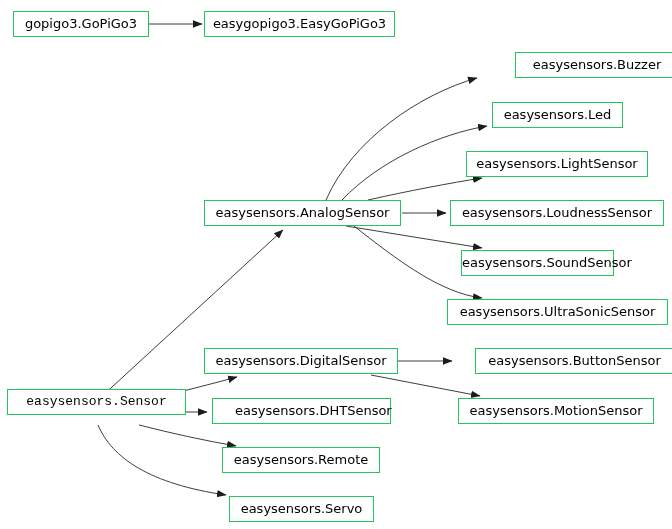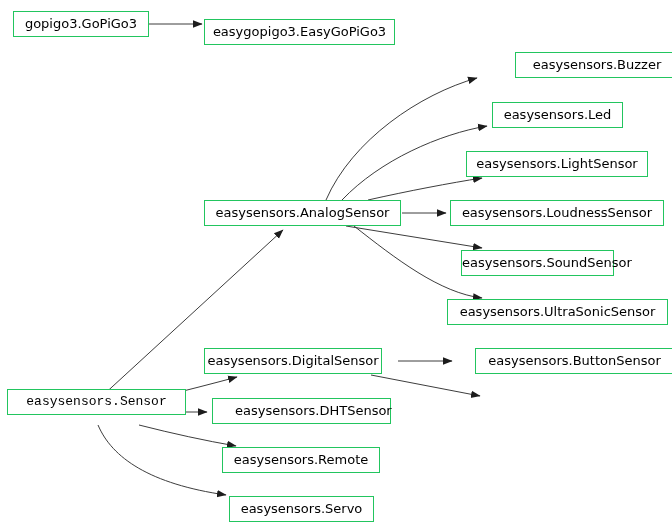--- a/index.html
+++ b/index.html
@@ -55,28 +55,29 @@
     <path class="edge" d="M 100,398 L 283,230" marker-end="url(#arrow)"></path>
     <path class="edge" d="M 155,398 Q 200,387 237,377" marker-end="url(#arrow)"></path>
     <path class="edge" d="M 158,412 L 207,412" marker-end="url(#arrow)"></path>
     <path class="edge" d="M 139,425 Q 190,438 236,446" marker-end="url(#arrow)"></path>
     <path class="edge" d="M 98,425 C 112,458 150,484 226,495" marker-end="url(#arrow)"></path>
     <path class="edge" d="M 398,361 L 452,361" marker-end="url(#arrow)"></path>
     <path class="edge" d="M 371,375 L 480,396" marker-end="url(#arrow)"></path>
   </svg>
 
   <div class="node" style="left:13px;  top:11px;  width:136px;">gopigo3.GoPiGo3</div>
-  <div class="node" style="left:204px; top:11px;  width:191px;margin-top:8px;">easygopigo3.EasyGoPiGo3</div>
+  <div class="node" style="left:204px; top:11px;  width:191px;">easygopigo3.EasyGoPiGo3</div>
   <div class="node" style="left:481px; top:52px;  width:164px;margin-left:34px;">easysensors.Buzzer</div>
   <div class="node" style="left:492px; top:102px; width:131px;">easysensors.Led</div>
   <div class="node" style="left:466px; top:151px; width:182px;">easysensors.LightSensor</div>
   <div class="node" style="left:204px; top:200px; width:197px;">easysensors.AnalogSensor</div>
   <div class="node" style="left:450px; top:200px; width:214px;">easysensors.LoudnessSensor</div>
   <div class="node" style="left:461px; top:250px; width:153px;">easysensors.SoundSensor</div>
   <div class="node" style="left:447px; top:299px; width:221px;">easysensors.UltraSonicSensor</div>
-  <div class="node" style="left:204px; top:348px; width:178px;">easysensors.DigitalSensor</div>
+  <div class="node" style="left:204px; top:348px; width:194px;">easysensors.DigitalSensor</div>
   <div class="node" style="left:458px; top:348px; width:199px;margin-left:17px;">easysensors.ButtonSensor</div>
   <div class="node" style="left:7px;   top:389px; width:179px;font-family:Liberation Mono, monospace;">easysensors.Sensor</div>
   <div class="node" style="left:212px; top:398px; width:179px;padding-left:22px;">easysensors.DHTSensor</div>
+  <div class="node" style="left:458px; top:398px; width:196px;">easysensors.MotionSensor</div>
   <div class="node" style="left:222px; top:447px; width:158px;">easysensors.Remote</div>
   <div class="node" style="left:229px; top:496px; width:145px;">easysensors.Servo</div>
 
 </div>
 
 </body></html>

